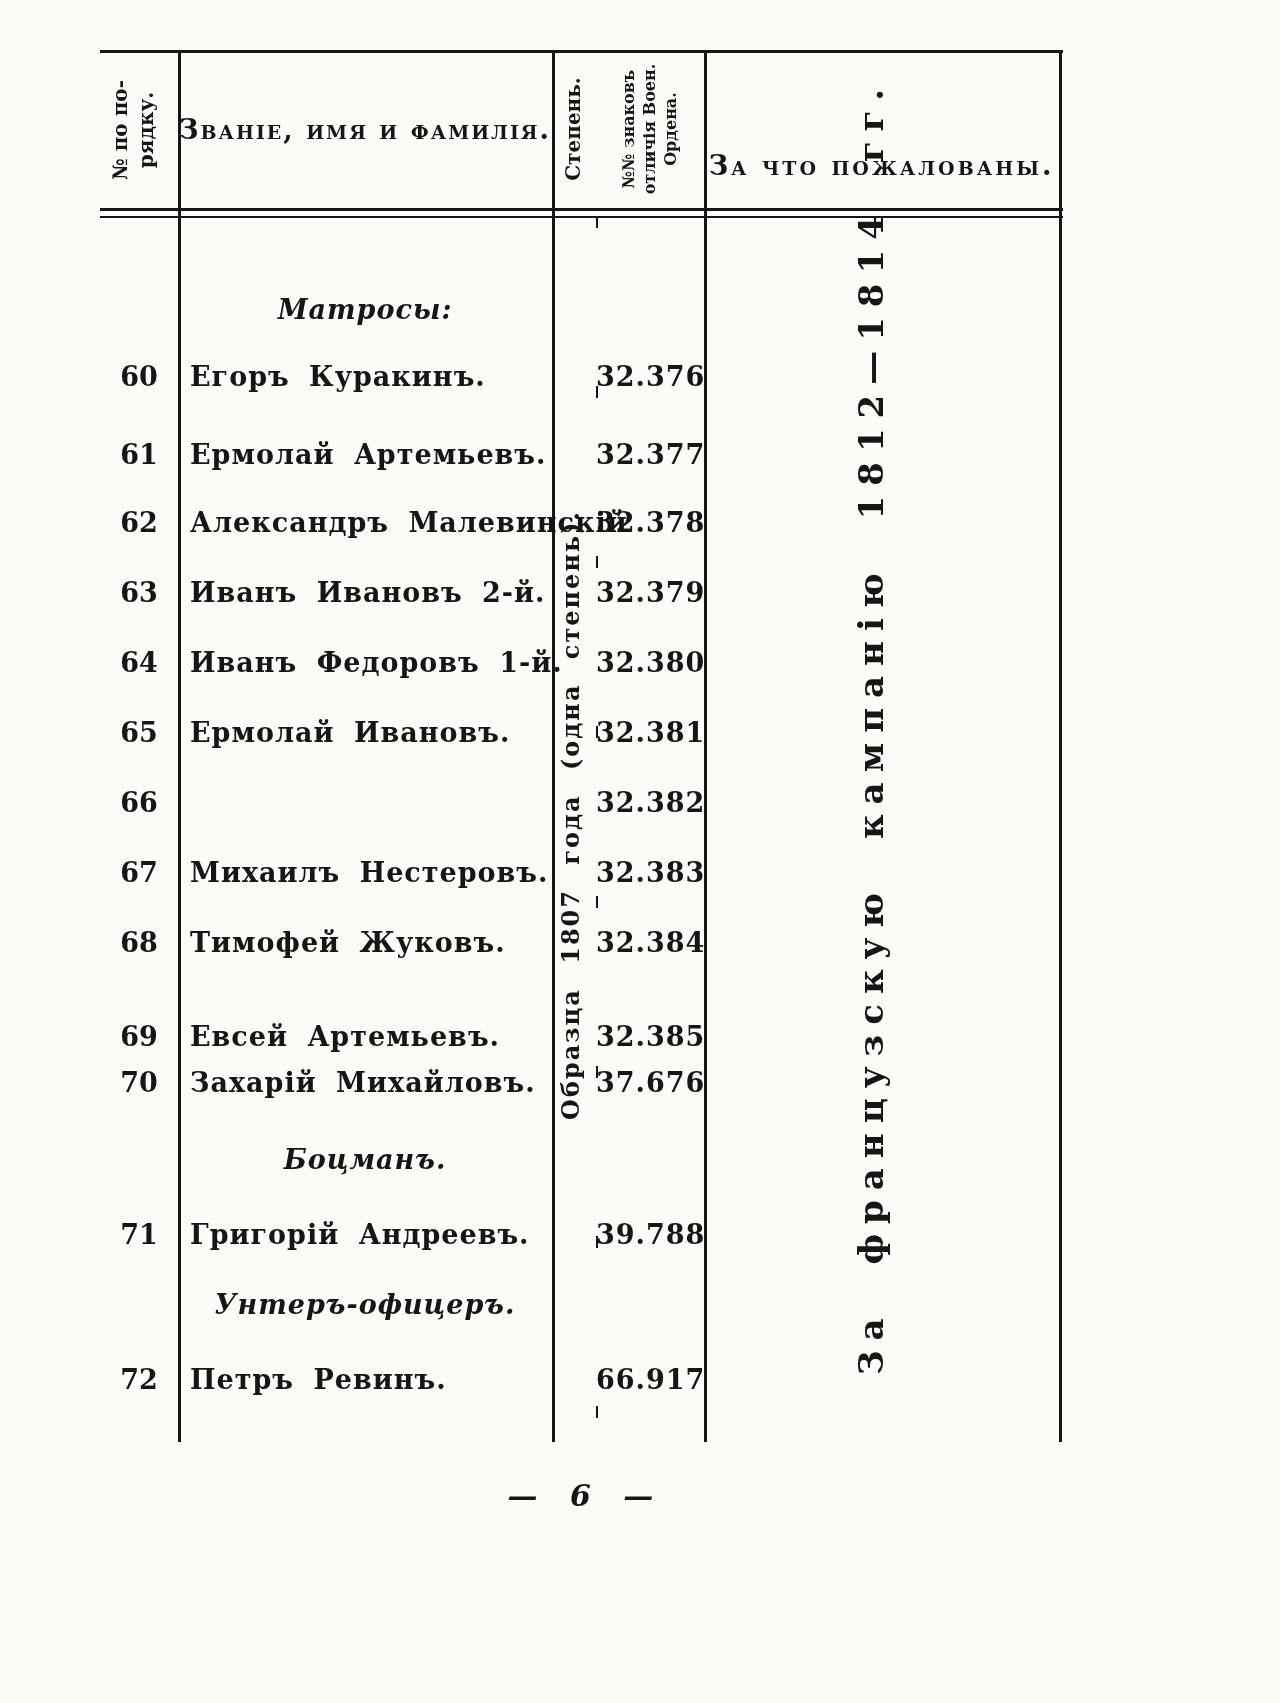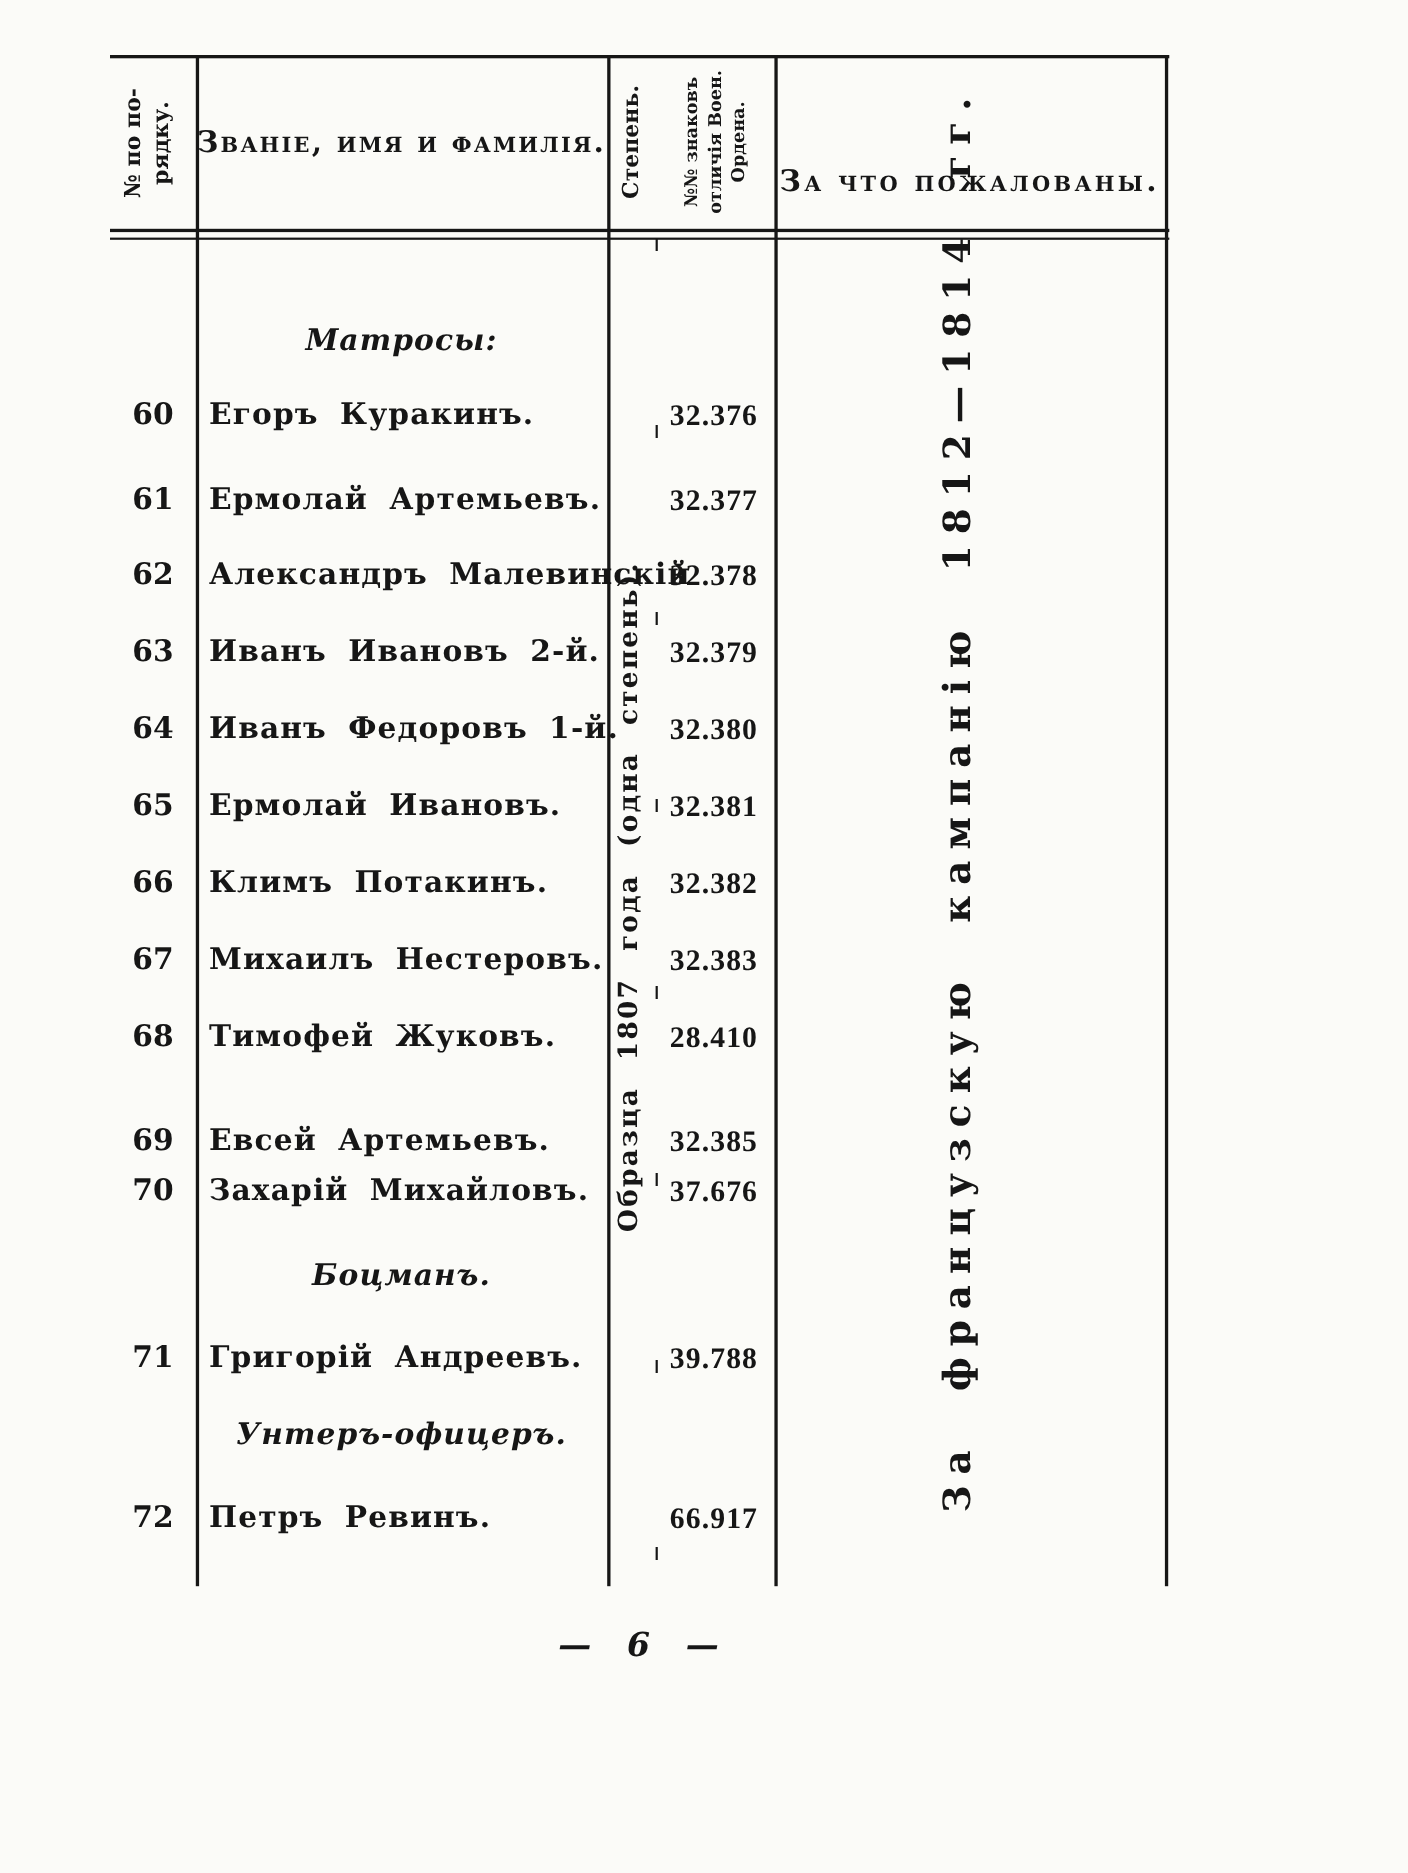--- a/index.html
+++ b/index.html
@@ -44,21 +44,21 @@
   .hdr-name   { left:78px;  width:374px; }
   .hdr-reason { left:604px; width:355px; letter-spacing:3px;margin-top:36px; }
 
   
   .row { position:absolute; left:0; width:963px; height:40px; line-height:40px;
          font-size:27px; font-weight:bold; }
   .row .num   { position:absolute; left:0;   width:78px;  text-align:center; display:block; }
   .row .name  { position:absolute; left:90px; width:360px; white-space:nowrap;
                 letter-spacing:1px; word-spacing:9px; display:block; }
   .row .badge { position:absolute; left:496px; width:106px; text-align:center; display:block;
-                letter-spacing:1px;font-family:Liberation Serif, serif; }
+                letter-spacing:1px; }
 
   .section-title {
     position:absolute; left:78px; width:374px; height:40px; line-height:40px;
     text-align:center; font-style:italic; font-weight:bold; font-size:27px;
     letter-spacing:1px; word-spacing:6px;
   }
 
   
   .note-rot { position:absolute; transform:rotate(-90deg); white-space:nowrap;
               text-align:center; font-weight:bold; }
@@ -124,32 +124,31 @@
       <span class="name">Иванъ Федоровъ 1-й.</span>
       <span class="badge">32.380</span>
     </div>
     <div class="row" style="top:663px">
       <span class="num">65</span>
       <span class="name">Ермолай Ивановъ.</span>
       <span class="badge">32.381</span>
     </div>
     <div class="row" style="top:733px">
       <span class="num">66</span>
-      <span class="name">Климъ Потакинъ.</span>
       <span class="badge">32.382</span>
     </div>
     <div class="row" style="top:803px">
       <span class="num">67</span>
       <span class="name">Михаилъ Нестеровъ.</span>
       <span class="badge">32.383</span>
     </div>
     <div class="row" style="top:873px">
       <span class="num">68</span>
       <span class="name">Тимофей Жуковъ.</span>
-      <span class="badge">28.410</span>
+      <span class="badge">32.384</span>
     </div>
     <div class="row" style="top:967px">
       <span class="num">69</span>
       <span class="name">Евсей Артемьевъ.</span>
       <span class="badge">32.385</span>
     </div>
     <div class="row" style="top:1013px">
       <span class="num">70</span>
       <span class="name">Захарій Михайловъ.</span>
       <span class="badge">37.676</span>

